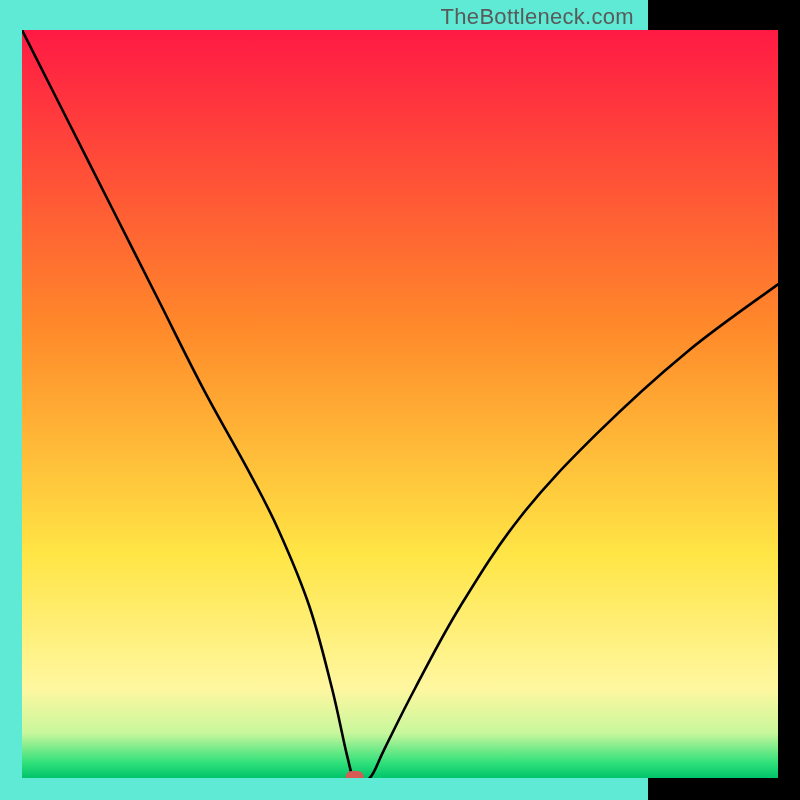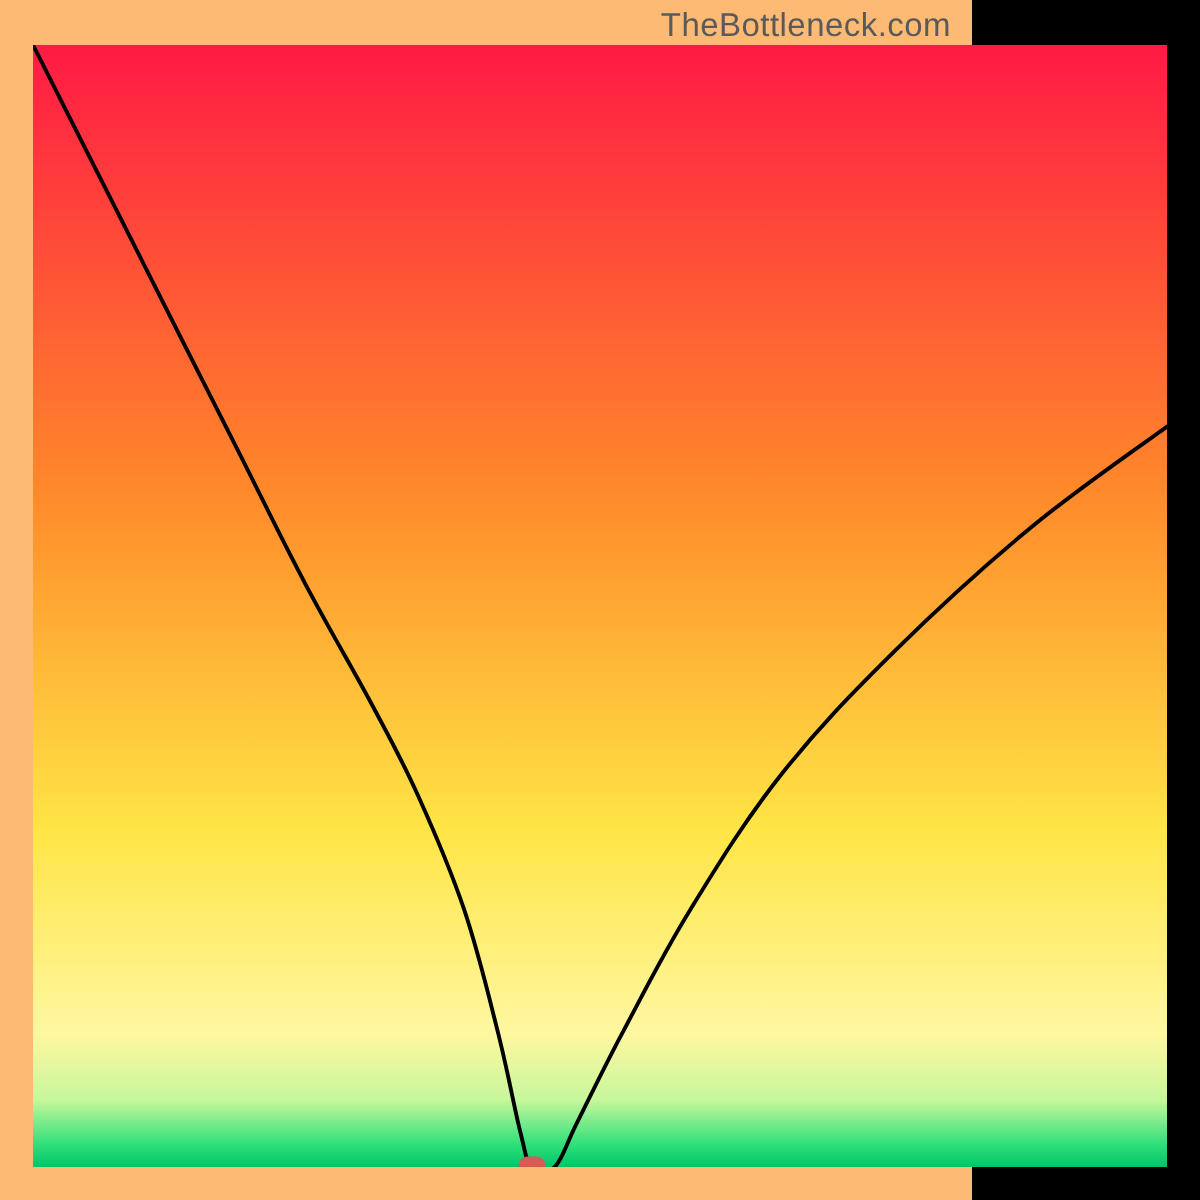--- a/index.html
+++ b/index.html
@@ -8,21 +8,21 @@
     width: 800px;
     height: 800px;
     overflow: hidden;
     background: #000;
     font-family: Arial, Helvetica, sans-serif;
   }
   .frame {
     position: relative;
     width: 648px;
     height: 800px;
-    background: #fdba74;
+    background: #5eead4;
   }
   .watermark {
     position: absolute;
     top: 4px;
     right: 14px;
     color: #5a5a5a;
     font-size: 22px;
     font-weight: 500;
     letter-spacing: 0.3px;
     z-index: 5;

